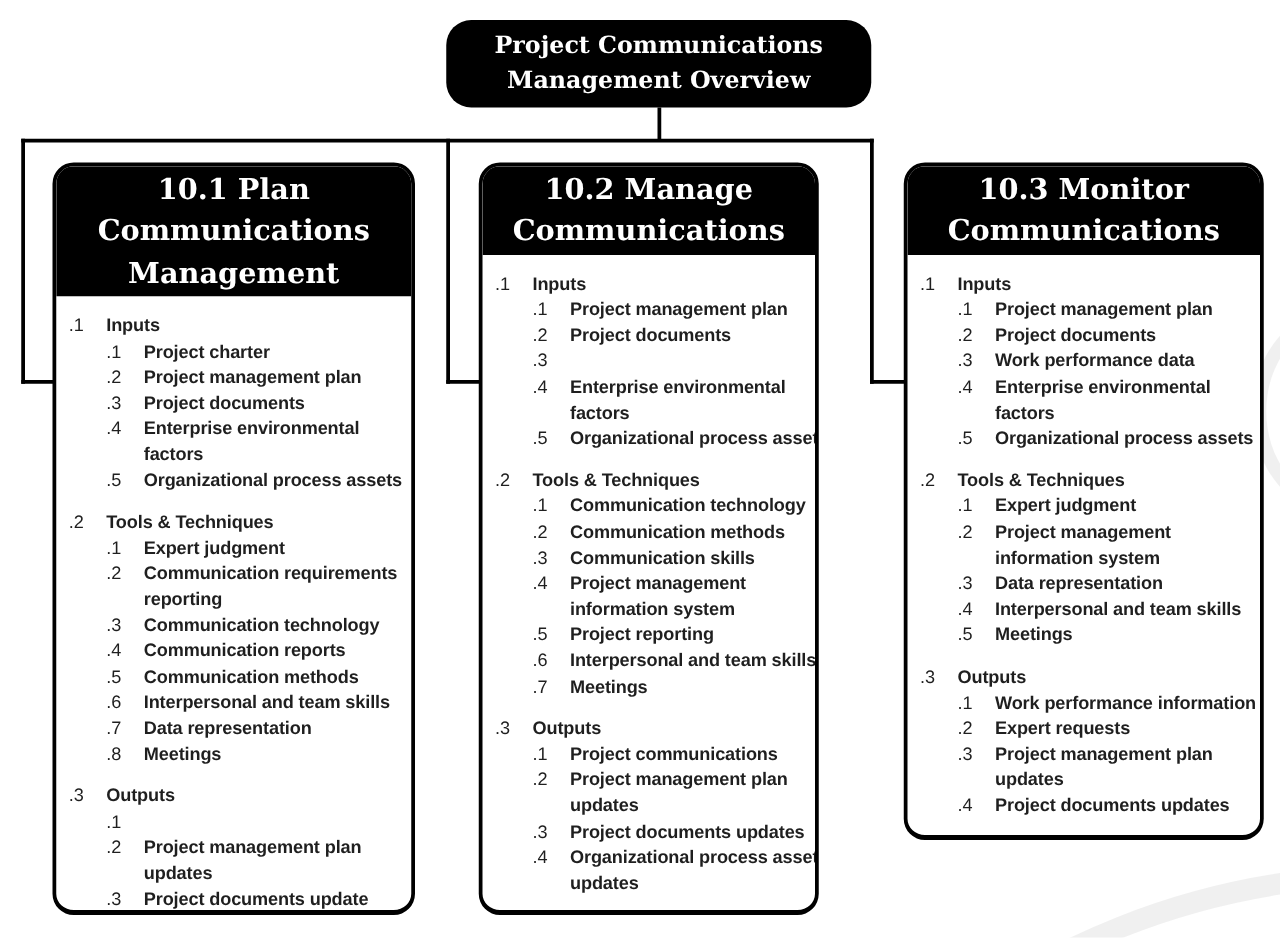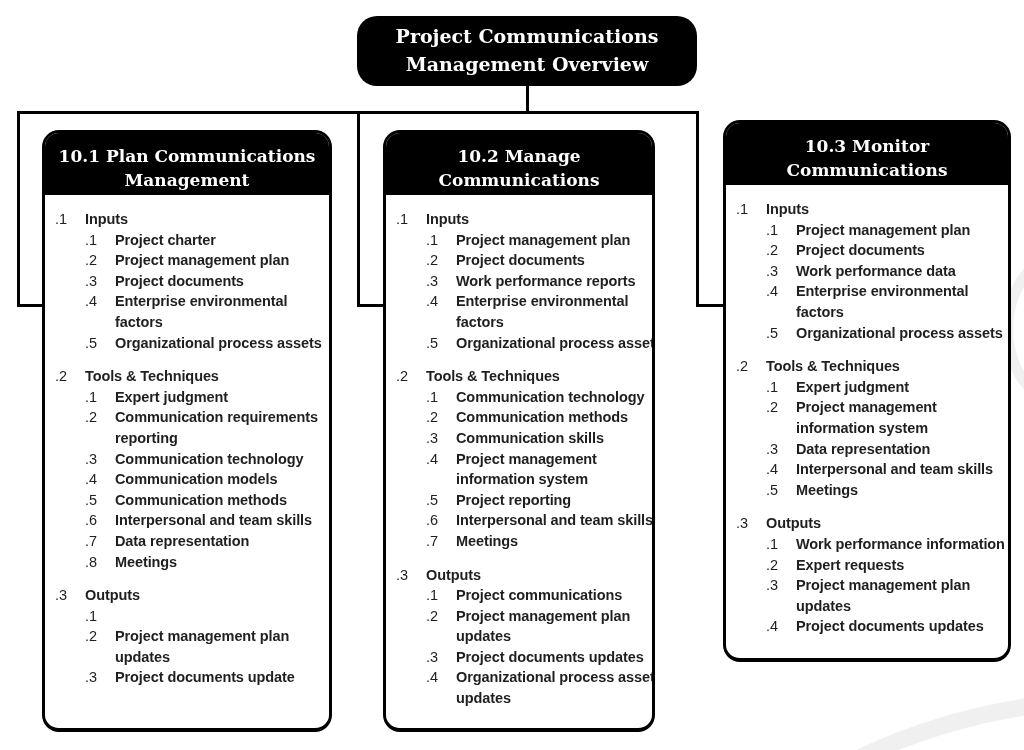--- a/index.html
+++ b/index.html
@@ -37,27 +37,27 @@
   .conn-stub-2     { left:357px; top:304px; width:29px; height:3px; }
   .conn-stub-3     { left:696px; top:304px; width:30px; height:3px; }
 
   .card {
     position:absolute; background:#fff;
     border:3px solid #000; border-bottom-width:4px;
     border-radius:17px; overflow:hidden; box-sizing:border-box;
   }
   .card1 { left:42px;  top:130px; width:290px; height:602px; }
   .card2 { left:383px; top:130px; width:272px; height:602px; }
-  .card3 { left:723px; top:120px; width:288px; height:542px; }
+  .card3 { left:723px; top:130px; width:288px; height:542px; }
 
   .card-header {
     background:#000; color:#fff; min-height:62px;
-    display:flex; align-items:flex-end; justify-content:center;
+    display:flex; align-items:center; justify-content:center;
     text-align:center; font-family:"DejaVu Serif", serif; font-weight:bold;
-    font-size:17px; line-height:1.45; white-space:pre-line; padding:2px 6px;
+    font-size:23px; line-height:1.45; white-space:pre-line; padding:2px 6px;
     box-sizing:border-box;
   }
 
   .card-body {
     padding:14px 2px 0 10px;
     font-size:14.5px; line-height:20.6px; color:#1f1f1f;
     letter-spacing:-0.1px;
   }
   .section + .section { margin-top:13px; }
   .row  { display:flex; }
@@ -135,21 +135,21 @@
           <span class="num">.2</span>
           <span class="txt">Communication requirements
 reporting</span>
         </div>
         <div class="item">
           <span class="num">.3</span>
           <span class="txt">Communication technology</span>
         </div>
         <div class="item">
           <span class="num">.4</span>
-          <span class="txt">Communication models</span>
+          <span class="txt">Communication reports</span>
         </div>
         <div class="item">
           <span class="num">.5</span>
           <span class="txt">Communication methods</span>
         </div>
         <div class="item">
           <span class="num">.6</span>
           <span class="txt">Interpersonal and team skills</span>
         </div>
         <div class="item">
@@ -199,21 +199,20 @@
         <div class="item">
           <span class="num">.1</span>
           <span class="txt">Project management plan</span>
         </div>
         <div class="item">
           <span class="num">.2</span>
           <span class="txt">Project documents</span>
         </div>
         <div class="item">
           <span class="num">.3</span>
-          <span class="txt">Work performance reports</span>
         </div>
         <div class="item">
           <span class="num">.4</span>
           <span class="txt">Enterprise environmental
 factors</span>
         </div>
         <div class="item">
           <span class="num">.5</span>
           <span class="txt">Organizational process assets</span>
         </div>

